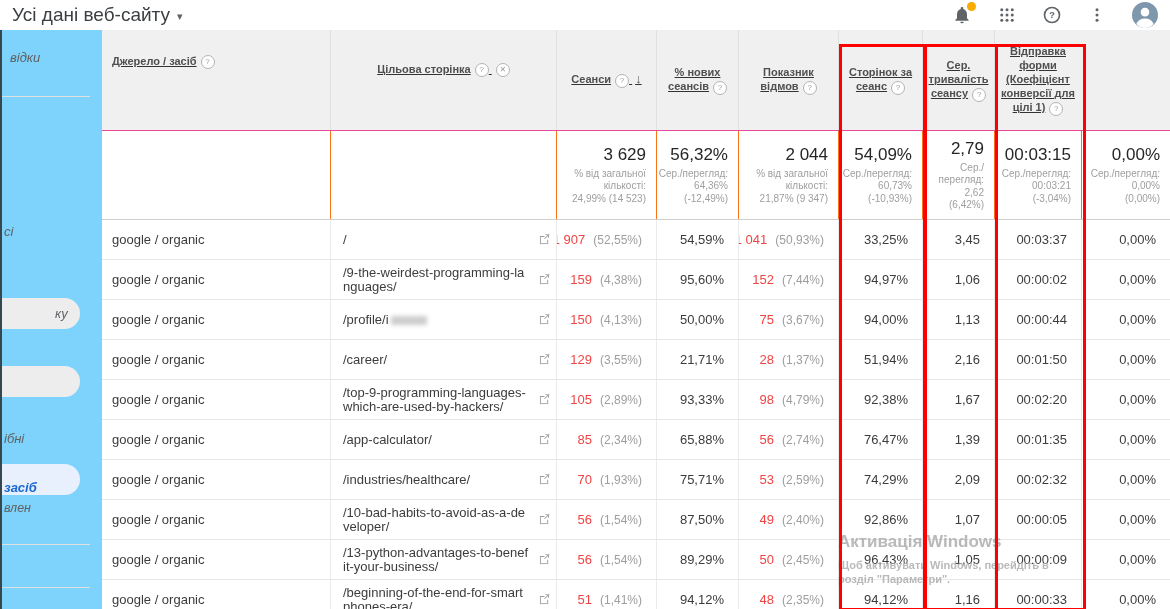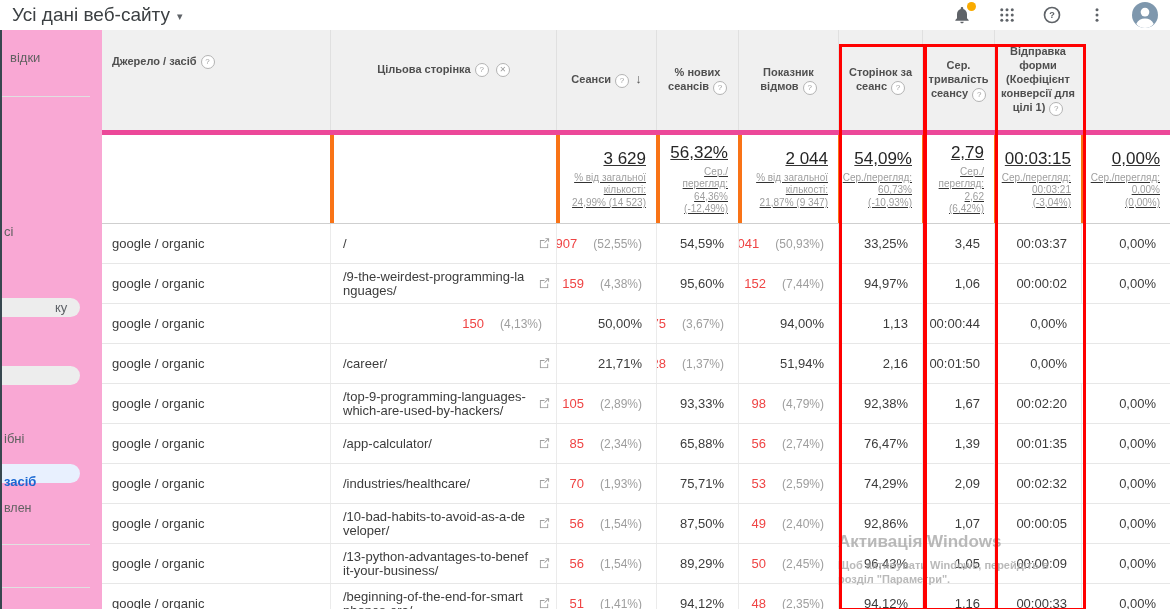--- a/index.html
+++ b/index.html
@@ -11,64 +11,64 @@
   
   .topbar{position:absolute;top:0;left:0;width:1170px;height:30px;background:#fff;
     display:flex;align-items:center;z-index:30;}
   .topbar-title{display:flex;align-items:center;gap:7px;margin-left:12px;cursor:pointer;}
   .topbar-title .ttl{font-size:19px;color:#3c4043;}
   .caret{font-size:11px;color:#5f6368;padding-top:2px;}
   .topbar-icons{margin-left:auto;display:flex;align-items:center;gap:26px;margin-right:12px;}
   .tb-icon{position:relative;display:inline-flex;align-items:center;cursor:pointer;}
   .badge{position:absolute;top:-3px;right:-4px;width:9px;height:9px;border-radius:50%;}
   
-  .sidebar{position:absolute;top:30px;left:0;width:100px;height:579px;background:#f9a8d4;
-    border-left:2px solid #37474f;z-index:5;}
+  .sidebar{position:absolute;top:30px;left:0;width:100px;height:579px;background:#7dd3fc;
+    border-left:2px solid #37474f;z-index:5;font-style:italic;}
   .sb-frag{position:absolute;font-size:13px;color:#616161;cursor:pointer;white-space:nowrap;}
   .f1{top:20px;left:8px;}
   .f2{top:194px;left:2px;}
   .f4{top:401px;left:2px;}
   .f6{top:471px;left:2px;font-size:12.5px;}
-  .sb-pill{position:absolute;left:0;width:78px;height:19px;background:#ededed;
+  .sb-pill{position:absolute;left:0;width:78px;height:31px;background:#ededed;
     border-radius:0 16px 16px 0;display:flex;align-items:center;cursor:pointer;}
   .p1{top:268px;}
   .p1 .sb-frag-in{padding-left:53px;font-size:13px;color:#5f6368;}
   .p2{top:336px;}
   .p3{top:434px;background:#e8f0fe;}
   .p3 .sb-frag-in{padding-left:2px;font-size:13px;color:#1967d2;font-weight:bold;margin-top:16px;}
   .sb-divider{position:absolute;left:0;width:88px;height:1px;background:#e0e0e0;}
   .d1{top:66px;} .d2{top:514px;} .d3{top:557px;}
   
   .main{position:absolute;left:100px;top:30px;width:1070px;z-index:4;}
   .grid-row{display:grid;grid-template-columns:230px 226px 100px 82px 100px 84px 72px 87px 89px;}
-  .thead{background:#f0f0f0;height:100px;border-bottom:5px solid #ec4899;}
+  .thead{background:#f0f0f0;height:100px;border-bottom:1px solid #ec4899;text-decoration:underline;}
   .hcell{display:flex;align-items:center;justify-content:center;text-align:center;
     font-size:11px;font-weight:bold;color:#4f4f4f;padding:4px;line-height:14px;cursor:pointer;}
   .hcell:nth-child(n+2){border-left:1px solid #e0e0e0;}
   .hcell:nth-child(1){justify-content:flex-start;align-items:flex-start;text-align:left;
     padding:24px 4px 4px 12px;}
   .hcell:nth-child(2){align-items:flex-start;padding-top:32px;}
   .help{display:inline-flex;align-items:center;justify-content:center;width:12px;height:12px;
     border:1px solid #b3b3b3;border-radius:50%;font-size:8px;font-weight:normal;color:#9e9e9e;
     margin-left:4px;vertical-align:middle;background:#fff;}
   .sort{color:#555;font-size:13px;margin-left:3px;font-weight:normal;}
   
   .summary{height:88px;border-bottom:1px solid #cfcfcf;background:#fff;}
   .scell{display:flex;flex-direction:column;align-items:flex-end;justify-content:center;
     padding-right:10px;overflow:hidden;}
-  .scell:nth-child(n+2){border-left:4px solid #f97316;text-decoration:underline;}
+  .scell:nth-child(n+2){border-left:1px solid #f97316;}
   .sval{font-size:17px;font-weight:400;color:#262626;margin-bottom:3px;white-space:nowrap;}
   .sline{font-size:10px;color:#9e9e9e;line-height:12.5px;text-align:right;}
   
   .trow{height:39px;border-bottom:1px solid #e7e7e7;background:#fff;}
   .cell{display:flex;align-items:center;font-size:13px;color:#3c3c3c;overflow:hidden;}
   .cell:nth-child(n+2){border-left:1px solid #ebebeb;}
   .num{justify-content:flex-end;text-align:right;padding-right:14px;white-space:nowrap;}
   .bold{font-weight:normal;color:#ef4444;}
-  .pct{color:#9e9e9e;margin-left:16px;font-size:12px;}
+  .pct{color:#9e9e9e;margin-left:8px;font-size:12px;}
   .c-source{padding-left:12px;}
   .c-page{position:relative;padding:3px 26px 3px 12px;line-height:13.5px;}
   .page-wrap{word-break:break-all;}
   .ext{position:absolute;right:6px;top:50%;transform:translateY(-50%);cursor:pointer;}
   .blur{display:inline-block;width:36px;height:9px;background:#cdcdcd;filter:blur(2px);
     margin-left:2px;vertical-align:middle;}
   
   .hlbox{position:absolute;border:3px solid #f00;z-index:20;pointer-events:none;}
   #hlbox-bounce{left:839px;top:44px;width:82px;height:561px;}
   #hlbox-pages{left:923px;top:44px;width:69px;height:561px;}
@@ -340,20 +340,29 @@
     </div>
     <div class="cell num">
       <span>0,00%</span>
     </div>
   </div>
 
   <div class="grid-row trow">
     <div class="cell c-source">
       <span>google / organic</span>
     </div>
+    <div class="cell c-page">
+      <span class="page-wrap"><span>/profile/i</span><span class="blur"></span></span>
+      <span class="ext">
+        <svg width="11" height="11" viewBox="0 0 12 12">
+              <path fill="#9e9e9e" d="M1 3h5v1H2v7h7V7h1v5H1z"></path>
+              <path fill="#9e9e9e" d="M7 1h4v4h-1V2.7L6.4 6.3l-.7-.7L9.3 2H7z"></path>
+            </svg>
+      </span>
+    </div>
     <div class="cell num">
       <span class="bold">150</span>
           <span class="pct">(4,13%)</span>
     </div>
     <div class="cell num">
       <span>50,00%</span>
     </div>
     <div class="cell num">
       <span class="bold">75</span>
           <span class="pct">(3,67%)</span>
@@ -377,20 +386,24 @@
       <span>google / organic</span>
     </div>
     <div class="cell c-page">
       <span class="page-wrap"><span>/career/</span></span>
       <span class="ext">
         <svg width="11" height="11" viewBox="0 0 12 12">
               <path fill="#9e9e9e" d="M1 3h5v1H2v7h7V7h1v5H1z"></path>
               <path fill="#9e9e9e" d="M7 1h4v4h-1V2.7L6.4 6.3l-.7-.7L9.3 2H7z"></path>
             </svg>
       </span>
+    </div>
+    <div class="cell num">
+      <span class="bold">129</span>
+          <span class="pct">(3,55%)</span>
     </div>
     <div class="cell num">
       <span>21,71%</span>
     </div>
     <div class="cell num">
       <span class="bold">28</span>
           <span class="pct">(1,37%)</span>
     </div>
     <div class="cell num">
       <span>51,94%</span>

